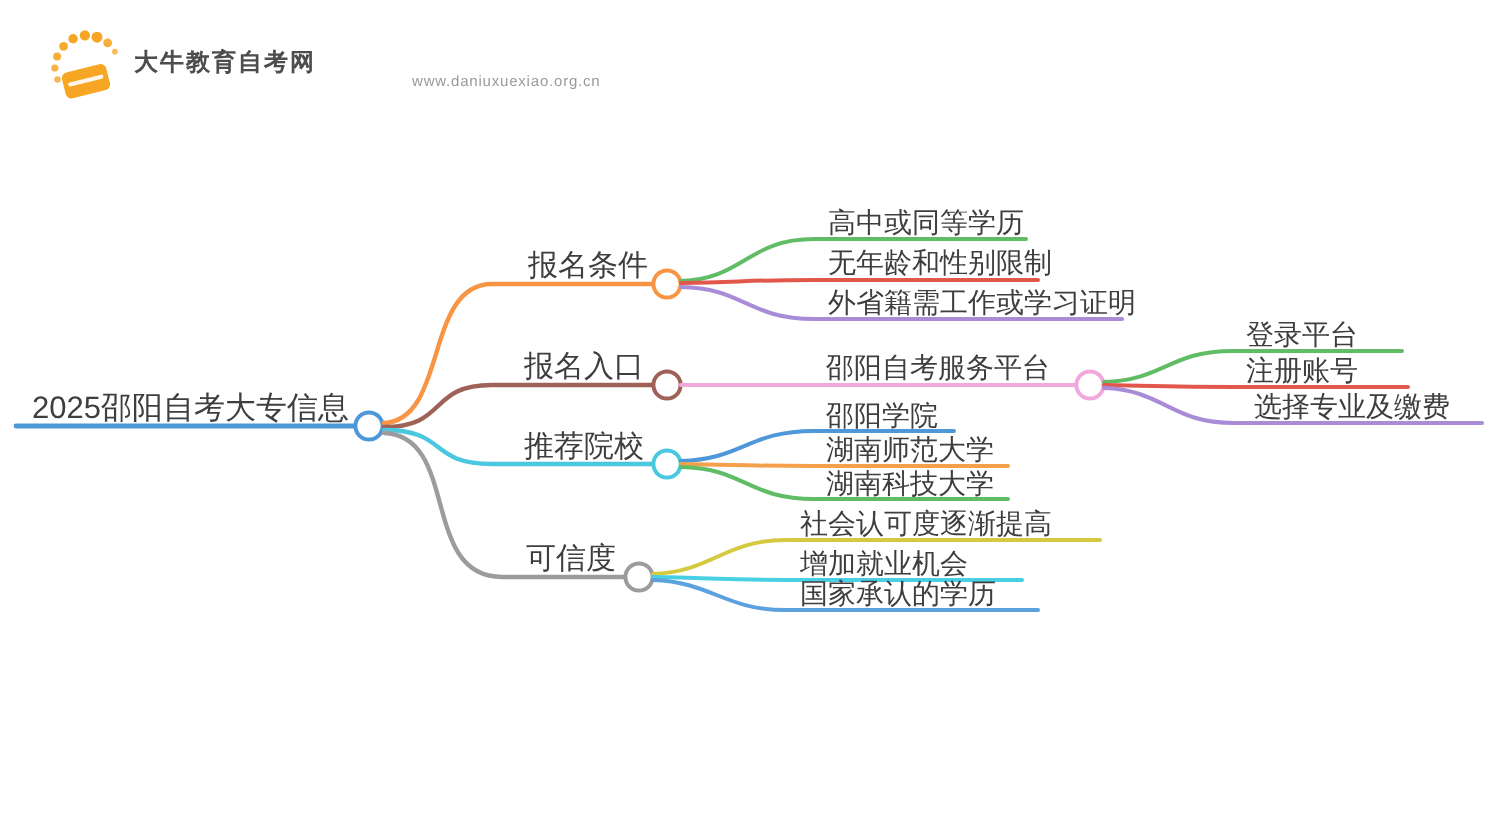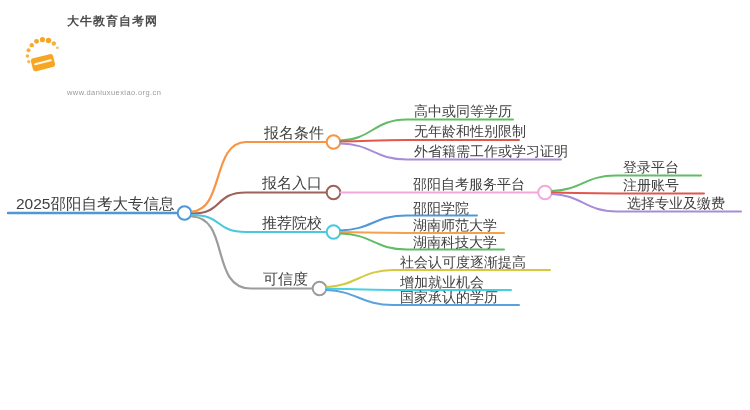--- a/index.html
+++ b/index.html
@@ -3,21 +3,21 @@
 <meta charset="utf-8">
 <style>
   html,body{margin:0;padding:0;}
   body{
     width:750px;height:410px;position:relative;overflow:hidden;
     background:#ffffff;
     font-family:"Liberation Sans", sans-serif;
   }
   .stage{position:absolute;left:0;top:0;width:750px;height:410px;}
   .logo{position:absolute;left:24px;top:14px;display:flex;align-items:center;gap:5px;cursor:pointer;}
-  .logo-text{display:flex;flex-direction:column;justify-content:flex-start;gap:48px;}
+  .logo-text{display:flex;flex-direction:row;justify-content:flex-start;gap:48px;}
   .logo-title{font-size:12px;font-weight:bold;color:var(--logo-title,#4d4d4d);letter-spacing:1px;line-height:14px;}
   .logo-url{font-size:7.5px;color:var(--logo-url,#9a9a9a);letter-spacing:.4px;margin-top:12px;}
   svg.map{position:absolute;left:0;top:0;}
   svg text{
     fill:var(--text-color,#3e3e3e);
     font-family:"Liberation Sans", sans-serif;
   }
   .root-label{font-size:15.5px;}
   .lvl1{font-size:15px;}
   .lvl2{font-size:14px;}

